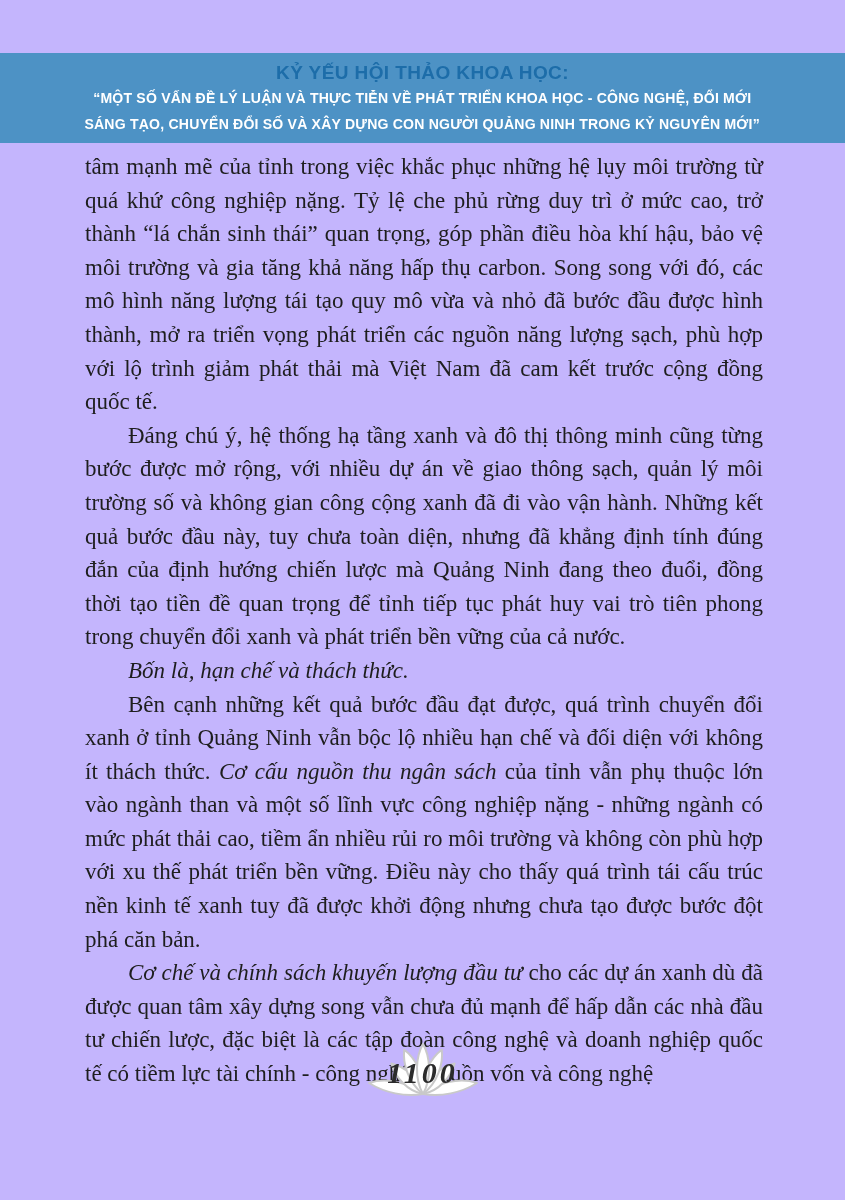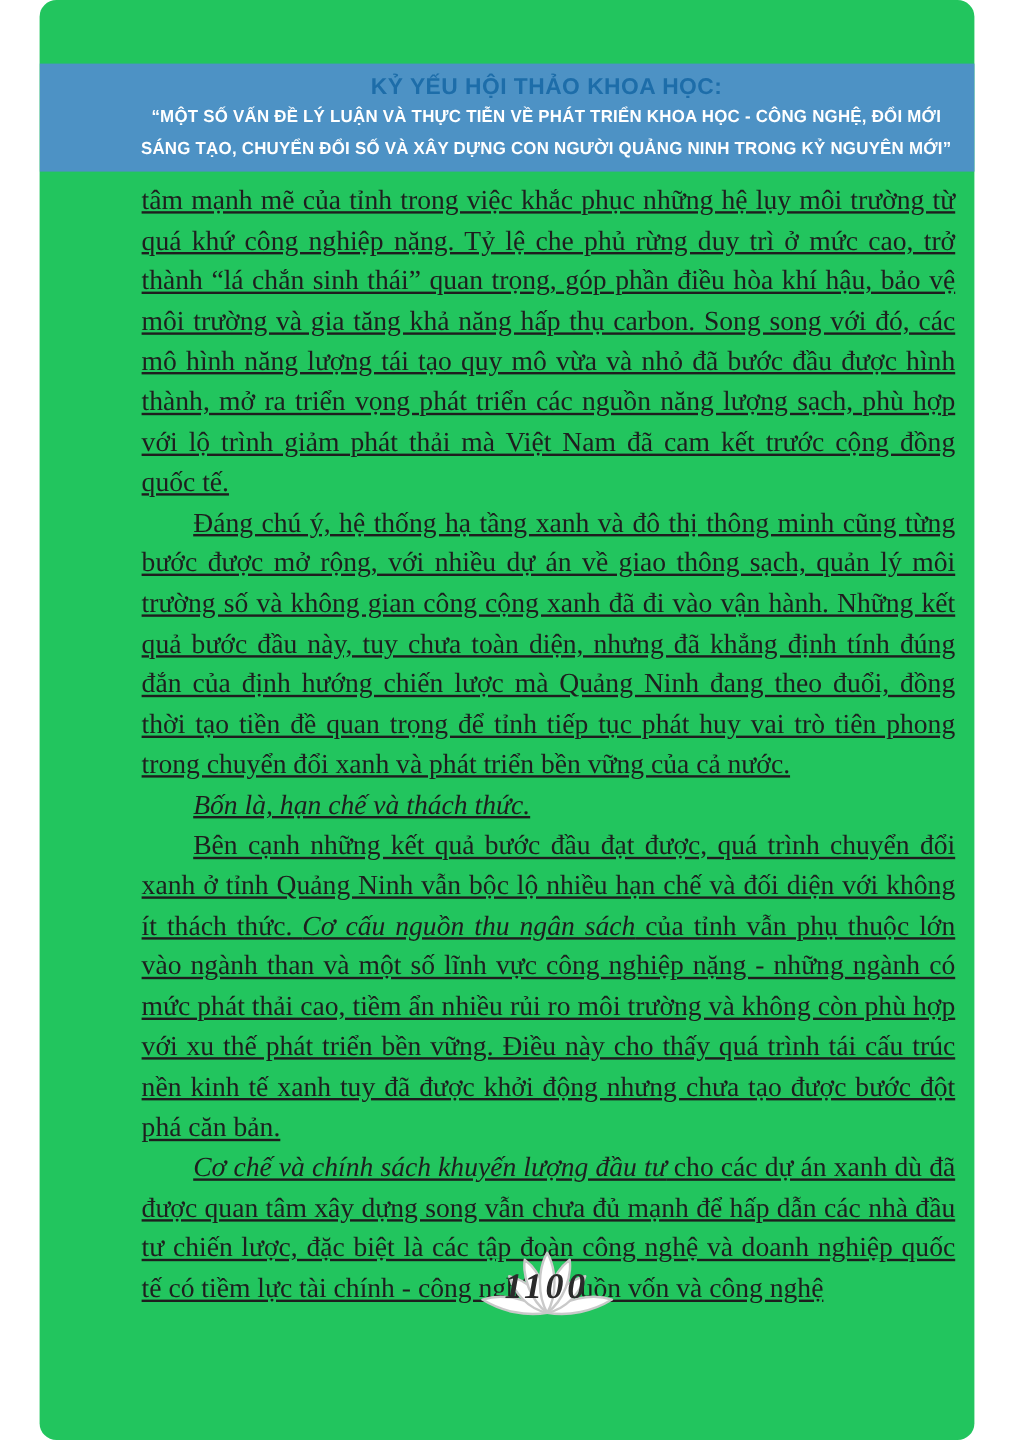--- a/index.html
+++ b/index.html
@@ -3,26 +3,25 @@
 <meta charset="utf-8">
 <style>
   html, body {
     margin: 0;
     padding: 0;
     background: #ffffff;
     font-family: "Liberation Serif", serif;
   }
   .page {
     position: relative;
-    width: 779px;
+    width: 845px;
     height: 1200px;
     margin: 0 auto;
-    background: #22c55e;
+    background: #c4b5fd;
     overflow: hidden;
-    border-radius: 14px;
   }
 
   
   .banner {
     position: absolute;
     top: 53px;
     left: 0;
     width: 845px;
     height: 90px;
     background: #4d92c5;
@@ -54,21 +53,20 @@
   
   .body-text {
     position: absolute;
     top: 150px;
     left: 85px;
     width: 678px;
     color: #1e1e1e;
     font-size: 23px;
     line-height: 33.6px;
     text-align: justify;
-    text-decoration: underline;
   }
   .para {
     margin: 0;
     text-indent: 43px;
   }
   .para.no-indent { text-indent: 0; }
   .it { font-style: italic; margin-top: 11px; }
 
   
   .footer {

